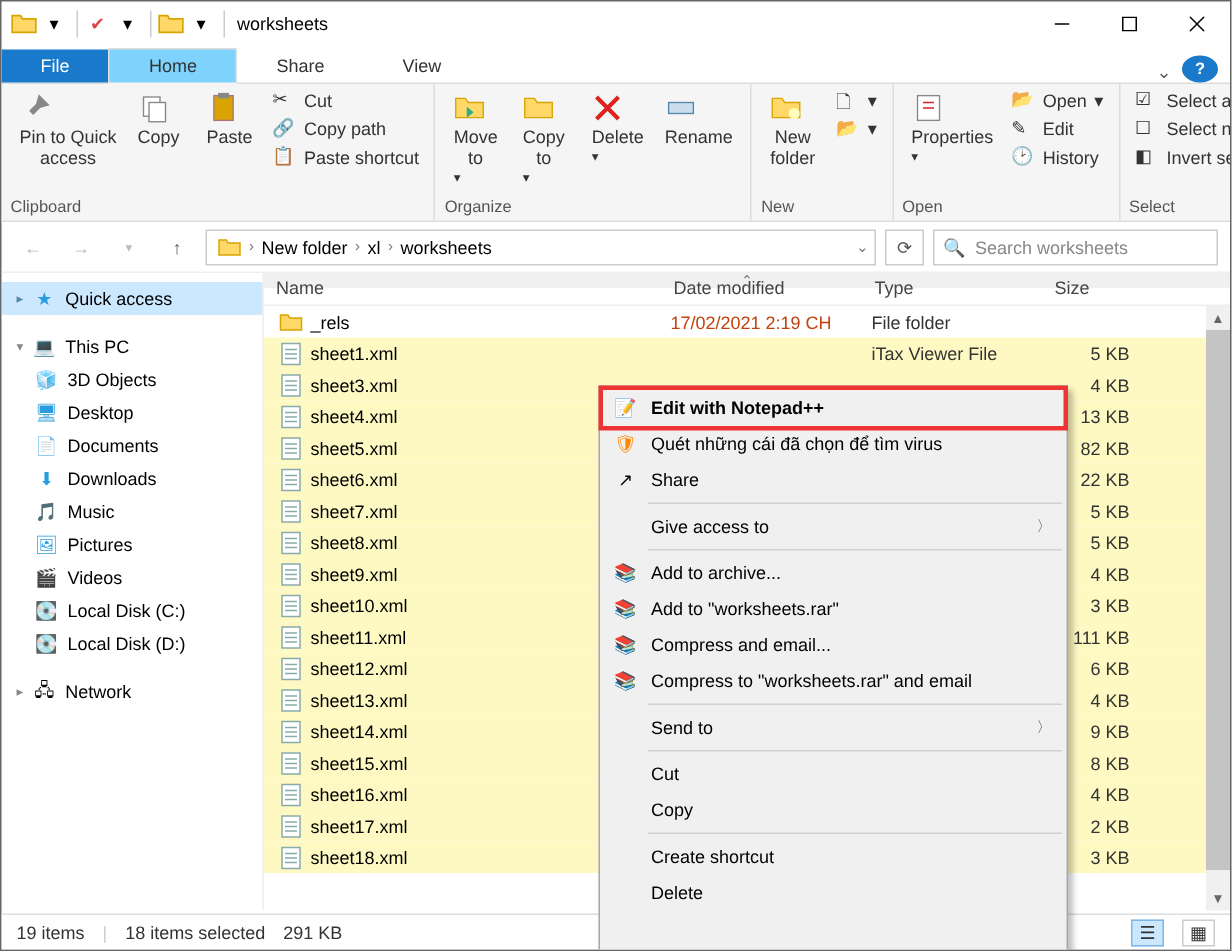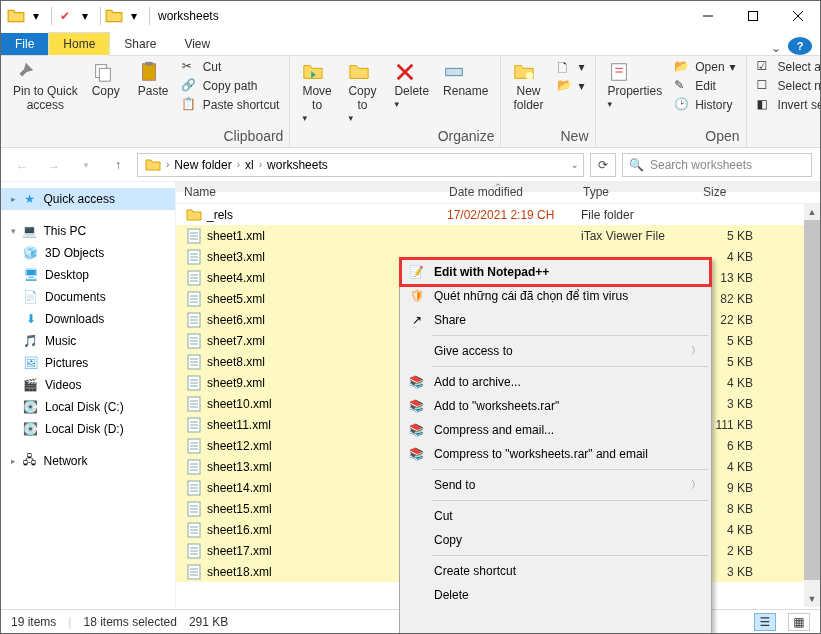--- a/index.html
+++ b/index.html
@@ -4,30 +4,30 @@
 <style>
 * { box-sizing: border-box; margin: 0; padding: 0; font-family: "Segoe UI", sans-serif; font-size: 12px; }
 body { width: 821px; height: 634px; background: #fff; border: 1px solid #666; position: relative; overflow: hidden; }
 .titlebar { height: 30px; display: flex; align-items: center; padding-left: 6px; }
 .titlebar .tb-icon { width: 18px; height: 18px; margin-right: 2px; display: inline-flex; align-items: center; justify-content: center; }
 .titlebar .divider { width: 1px; height: 18px; background: #ccc; margin: 0 4px; }
 .titlebar .title { margin-left: 4px; }
 .winbtns { margin-left: auto; display: flex; }
 .winbtn { width: 45px; height: 30px; display: flex; align-items: center; justify-content: center; }
 .tabs { height: 25px; display: flex; align-items: flex-end; border-bottom: 1px solid #ddd; }
-.tab { padding: 4px 14px; color: #333; }
+.tab { padding: 4px 26px; color: #333; }
 .tab.file { background: #1979ca; color: #fff; }
-.tab.active { background: #fde047; border: 1px solid #ddd; border-bottom: 1px solid #f5f5f5; margin-bottom: -1px; }
+.tab.active { background: #7dd3fc; border: 1px solid #ddd; border-bottom: 1px solid #f5f5f5; margin-bottom: -1px; }
 .tabs .spacer { flex: 1; }
 .tabs .dd { width: 24px; text-align: center; color: #555; }
 .tabs .help { width: 24px; height: 18px; border-radius: 50%; background: #1979ca; color: #fff; display: flex; align-items: center; justify-content: center; margin-right: 8px; font-size: 11px; font-weight: bold; }
 .ribbon { background: #f5f5f5; border-bottom: 1px solid #ddd; height: 92px; display: flex; }
 .rgroup { border-right: 1px solid #ddd; display: flex; flex-direction: column; padding: 2px 6px 0 6px; }
 .rgroup .items { flex: 1; display: flex; align-items: flex-start; gap: 2px; }
-.rgroup .label { text-align: right; color: #555; font-size: 14px; padding: 2px 0 3px 0; }
+.rgroup .label { text-align: left; color: #555; font-size: 11px; padding: 2px 0 3px 0; }
 .rbig { display: flex; flex-direction: column; align-items: flex-start; justify-content: flex-start; padding: 3px 6px; color: #333; min-width: 44px; }
 .rbig svg, .rsm svg, .rbig .ic, .rsm .ic { width: 22px; height: 22px; }
 .rbig .txt { text-align: center; line-height: 1.15; margin-top: 2px; }
 .rsmcol { display: flex; flex-direction: column; gap: 1px; }
 .rsm { display: flex; align-items: center; gap: 5px; padding: 1px 4px; color: #333; white-space: nowrap; }
 .rsm .ic { width: 16px; height: 16px; }
 .addrbar { height: 34px; display: flex; align-items: center; padding: 3px 8px; gap: 6px; border-bottom: 1px solid #eee; }
 .navbtn { width: 26px; height: 26px; display: flex; align-items: center; justify-content: center; color: #555; }
 .navbtn.dis { color: #bbb; }
 .breadcrumb { flex: 1; height: 24px; border: 1px solid #ccc; display: flex; align-items: center; padding: 0 4px; gap: 2px; }

